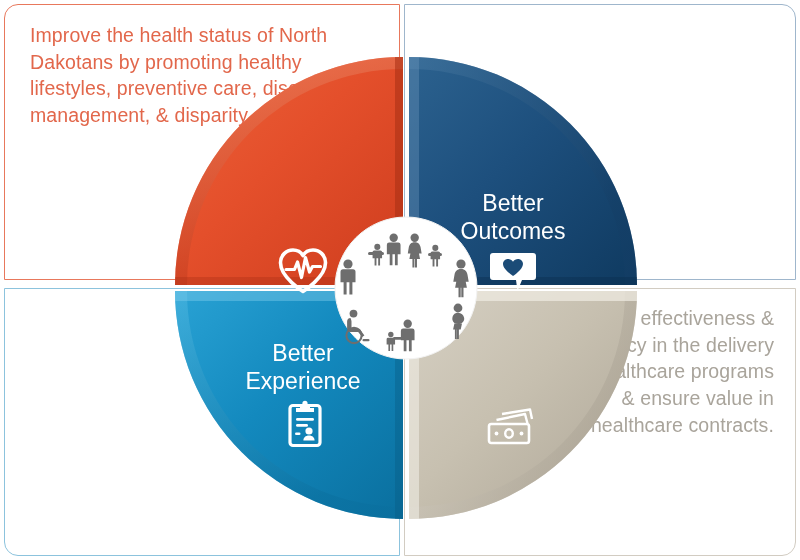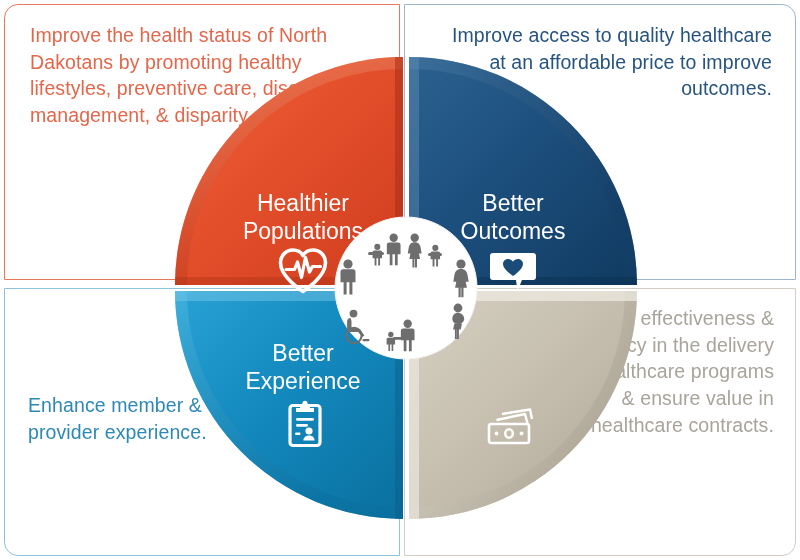--- a/index.html
+++ b/index.html
@@ -118,23 +118,21 @@
 
 <div id="diagram">
 
   <div class="qbox qbox-tl"></div>
   <div class="qbox qbox-tr"></div>
   <div class="qbox qbox-bl"></div>
   <div class="qbox qbox-br"></div>
 
   <div class="desc desc-tl">Improve the health status of North Dakotans by promoting healthy lifestyles, preventive care, disease management, &amp; disparity elimination.</div>
 
-  <div class="desc desc-tr">Improve access to quality healthcare at an affordable price to improve outcomes.</div>
-
-  <div class="desc desc-bl">Enhance member &amp; provider experience.</div>
+
 
   <div class="desc desc-br">Increase effectiveness &amp; efficiency in the delivery of healthcare programs &amp; ensure value in healthcare contracts.</div>
 
   <div id="wheel">
     <svg width="472" height="472" viewBox="0 0 472 472">
       <defs>
 
         <linearGradient id="gRed" x1="0" y1="0" x2="1" y2="1">
           <stop offset="0" stop-color="#EC6239"></stop>
           <stop offset="0.45" stop-color="#E44F2B"></stop>
@@ -265,22 +263,20 @@
           <path d="M1.2 9 h9.6 a2.4 2.4 0 0 1 2.4 2.4 v10 h-3 v11.5 h-2.9 v-11.5 h-2.6 v11.5 h-2.9 v-11.5 h-3 v-10 a2.4 2.4 0 0 1 2.4 -2.4 z"></path>
         </g>
         <g transform="translate(217,280) scale(0.64)">
           <circle cx="6" cy="4" r="4.2"></circle>
           <path d="M1.6 9 h8.8 a2.2 2.2 0 0 1 2.2 2.2 v8.5 h-2.8 v10 h-2.6 v-10 h-2.4 v10 h-2.6 v-10 h-2.8 v-8.5 a2.2 2.2 0 0 1 2.2 -2.2 z"></path>
         </g>
         <rect x="223" y="285" width="12" height="2.8" rx="1.4"></rect>
       </g>
     </svg>
 
-    <div class="seg-label red">Healthier
-Populations</div>
 
     <div class="seg-label navy">Better
 Outcomes</div>
 
     <div class="seg-label cyan">Better
 Experience</div>
 
 
     <svg class="seg-icon red" viewBox="0 0 54 50">
       <path d="M27 46.5 C27 46.5 4.5 32.5 4.5 17.8 C4.5 10.4 10.2 5 17 5 C21.4 5 25 7.2 27 10.6 C29 7.2 32.6 5 37 5 C43.8 5 49.5 10.4 49.5 17.8 C49.5 32.5 27 46.5 27 46.5 Z" fill="none" stroke="#ffffff" stroke-width="3.6" stroke-linejoin="round"></path>

